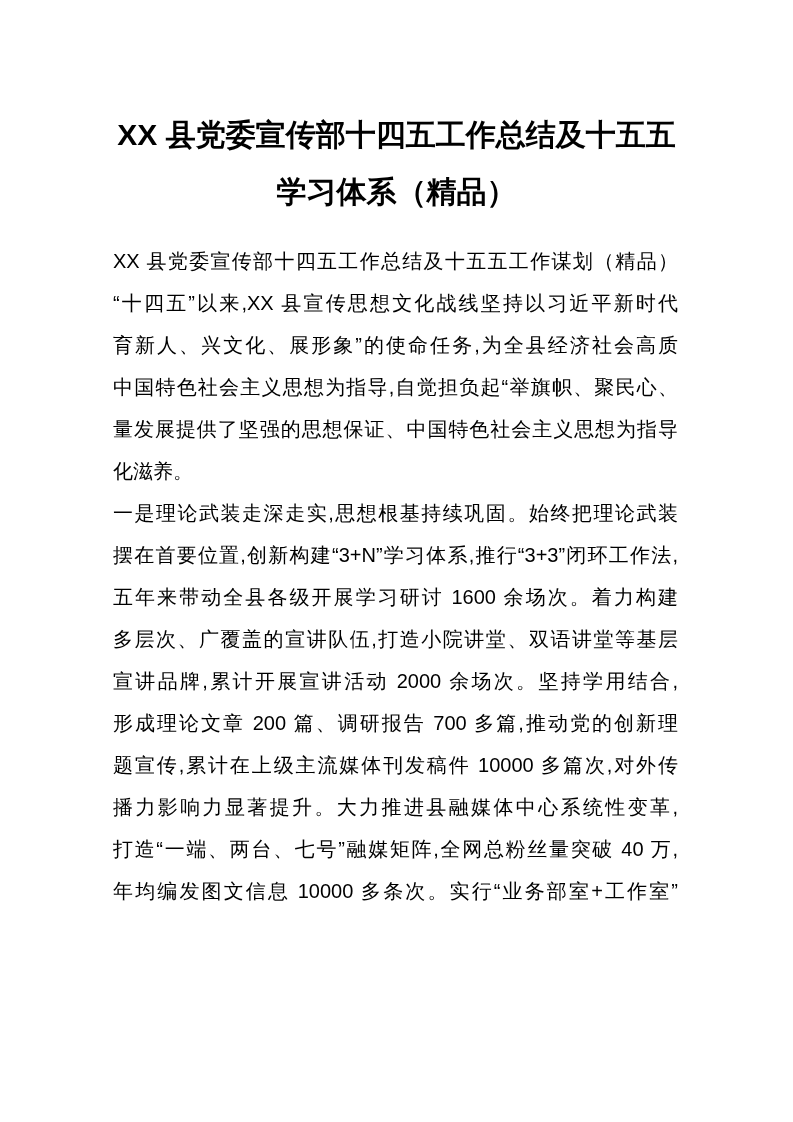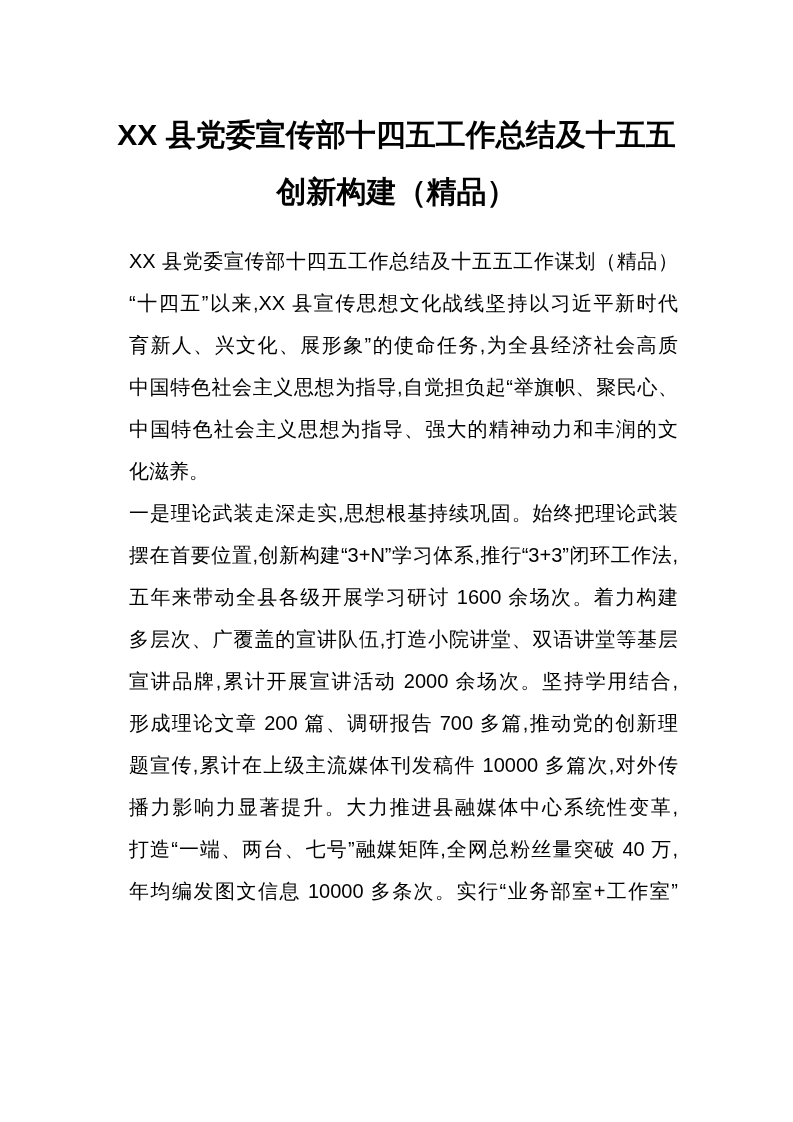--- a/index.html
+++ b/index.html
@@ -23,49 +23,48 @@
     font-weight: bold;
   }
   .title-line {
     line-height: 57px;
     text-align: center;
     white-space: nowrap;
   }
   .body-text {
     padding: 20px 115px 0 113px;
     font-size: 20px;
-    margin-left: 16px;
   }
   .body-line {
     height: 42px;
     line-height: 42px;
     overflow: hidden;
     text-align: justify;
     text-align-last: justify;
     text-justify: inter-character;
     white-space: normal;
   }
   .body-line.para-end {
     text-align-last: left;
   }
 </style>
 </head>
 <body>
 
 <div class="page">
   <h1 class="title">
     <div class="title-line">XX 县党委宣传部十四五工作总结及十五五</div>
-    <div class="title-line">创新构建（精品）</div>
+    <div class="title-line">学习体系（精品）</div>
   </h1>
   <div class="body-text">
       <div class="body-line">XX 县党委宣传部十四五工作总结及十五五工作谋划（精品）</div>
       <div class="body-line">“十四五”以来,XX 县宣传思想文化战线坚持以习近平新时代</div>
       <div class="body-line">育新人、兴文化、展形象”的使命任务,为全县经济社会高质</div>
       <div class="body-line">中国特色社会主义思想为指导,自觉担负起“举旗帜、聚民心、</div>
-      <div class="body-line">中国特色社会主义思想为指导、强大的精神动力和丰润的文</div>
+      <div class="body-line">量发展提供了坚强的思想保证、中国特色社会主义思想为指导</div>
       <div class="body-line para-end">化滋养。</div>
       <div class="body-line">一是理论武装走深走实,思想根基持续巩固。始终把理论武装</div>
       <div class="body-line">摆在首要位置,创新构建“3+N”学习体系,推行“3+3”闭环工作法,</div>
       <div class="body-line">五年来带动全县各级开展学习研讨 1600 余场次。着力构建</div>
       <div class="body-line">多层次、广覆盖的宣讲队伍,打造小院讲堂、双语讲堂等基层</div>
       <div class="body-line">宣讲品牌,累计开展宣讲活动 2000 余场次。坚持学用结合,</div>
       <div class="body-line">形成理论文章 200 篇、调研报告 700 多篇,推动党的创新理</div>
       <div class="body-line">题宣传,累计在上级主流媒体刊发稿件 10000 多篇次,对外传</div>
       <div class="body-line">播力影响力显著提升。大力推进县融媒体中心系统性变革,</div>
       <div class="body-line">打造“一端、两台、七号”融媒矩阵,全网总粉丝量突破 40 万,</div>

